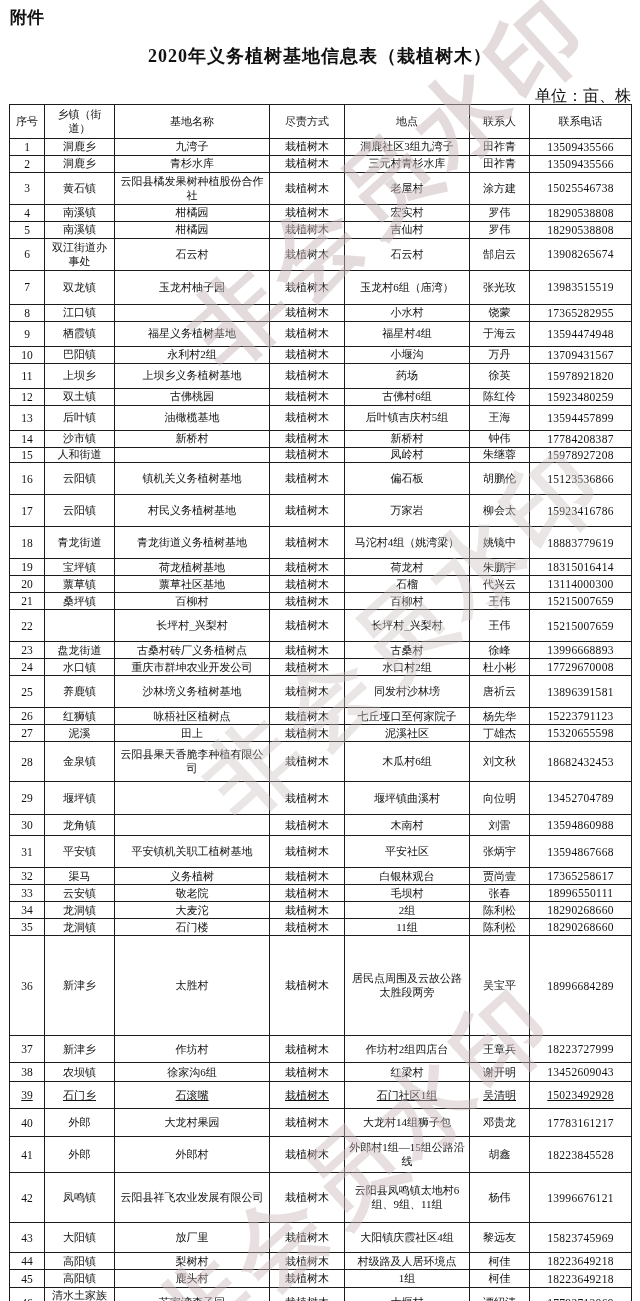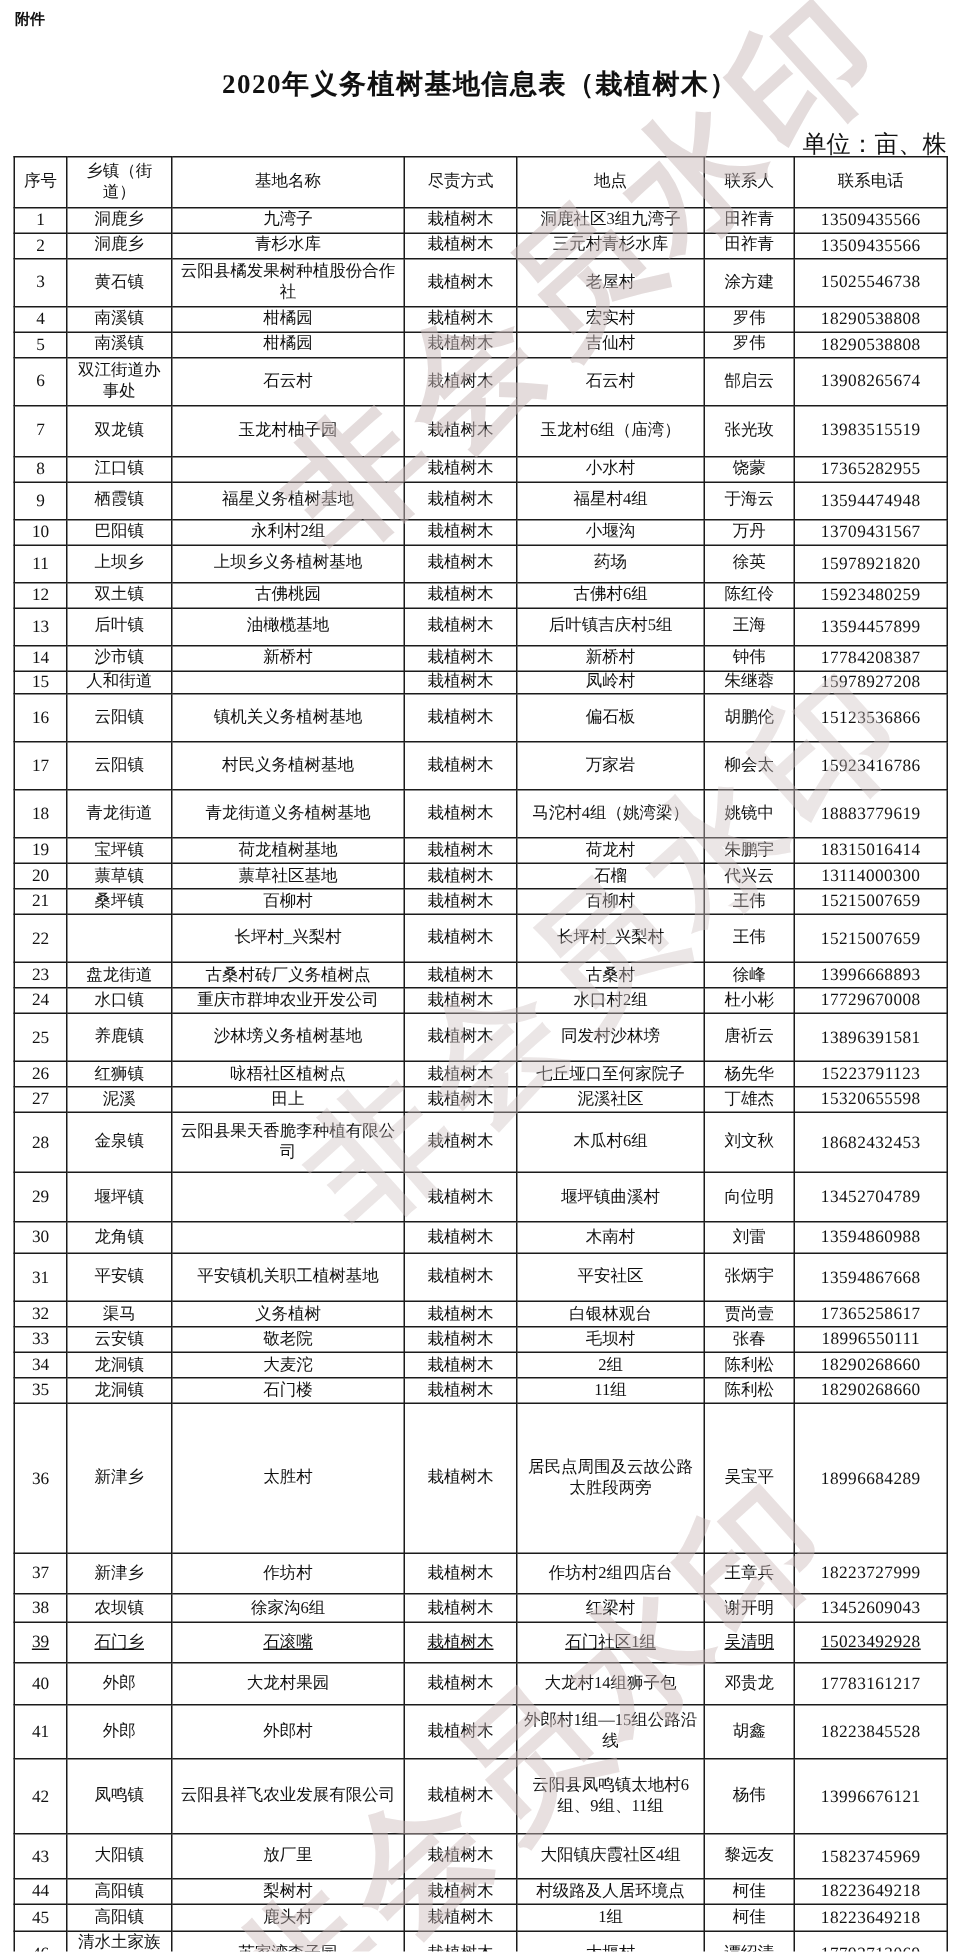--- a/index.html
+++ b/index.html
@@ -5,21 +5,21 @@
   html,body{margin:0;padding:0;}
   body{
     width:640px;height:1301px;overflow:hidden;position:relative;
     background:#ffffff;
     font-family:"Liberation Serif","DejaVu Serif",serif;
     color:#111;
   }
   .page{position:absolute;inset:0;}
   .attachment{
     position:absolute;top:6px;left:10px;
-    font-size:10px;font-weight:bold;
+    font-size:17px;font-weight:bold;
   }
   .title{
     position:absolute;top:44px;left:0;width:100%;
     margin:0;text-align:center;
     font-size:18px;font-weight:bold;letter-spacing:1px;
   }
   .unit{
     position:absolute;top:86px;right:9px;
     font-size:16px;
   }

